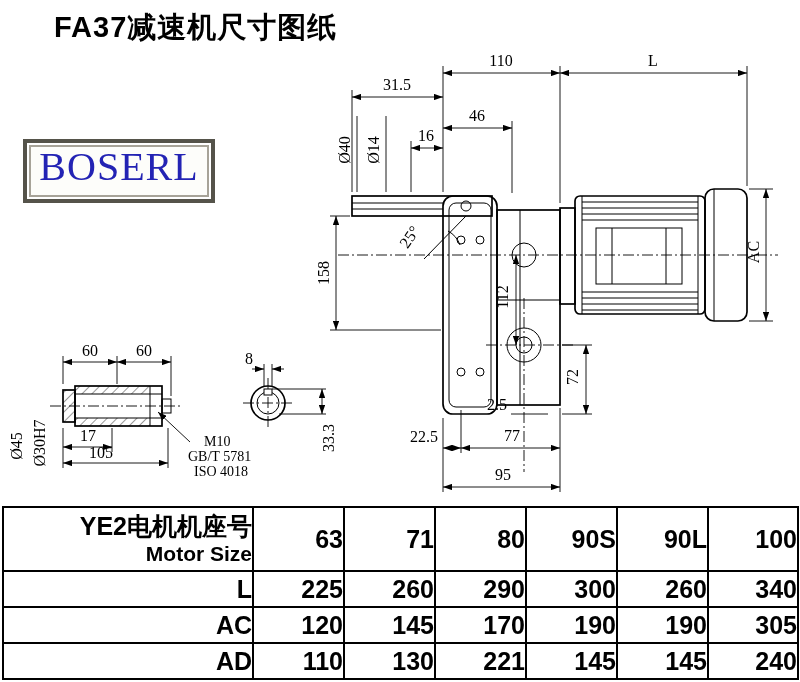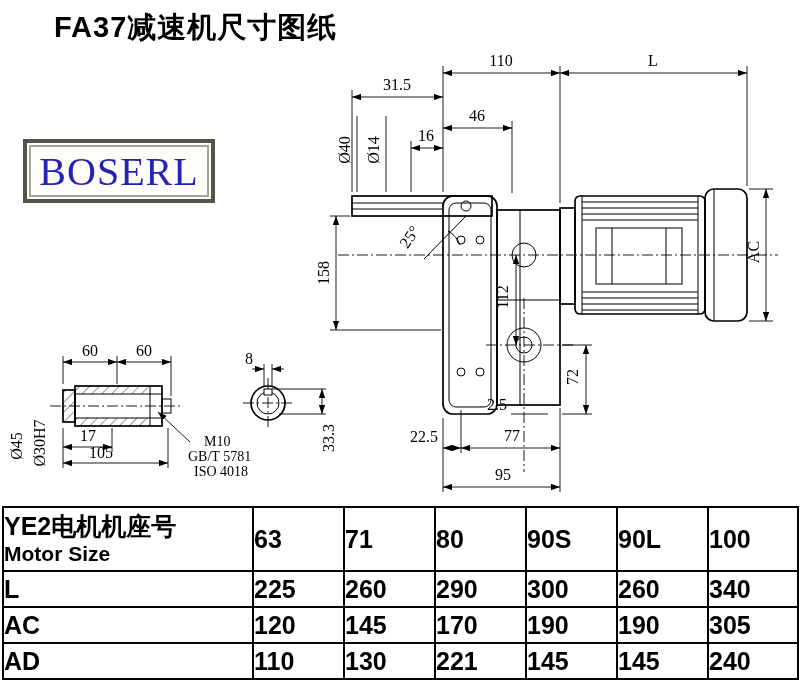--- a/index.html
+++ b/index.html
@@ -2,33 +2,33 @@
 <html><head>
 <meta charset="utf-8">
 <style>
   html,body{margin:0;padding:0;background:#fff;}
   .page{position:relative;width:800px;height:682px;background:#ffffff;overflow:hidden;
         font-family:"Liberation Sans",sans-serif;padding-left:44px;}
   .title{position:absolute;left:54px;top:8px;font-size:29px;font-weight:bold;color:#000;
          letter-spacing:1px;white-space:nowrap;}
   .logo{position:absolute;left:23px;top:139px;width:184px;height:56px;background:#fdfdfa;
         border:4px solid #55534a;box-shadow:inset 0 0 0 2px #ffffff, inset 0 0 0 4px #a7a398;
-        display:flex;align-items:center;justify-content:center;}
+        display:flex;justify-content:center;}
   .logo span{font-family:"Liberation Serif",serif;font-size:40px;font-weight:500;
         color:#2323b4;letter-spacing:1px;}
   svg.draw{position:absolute;left:0;top:0;}
   .o{fill:none;stroke:#000;stroke-width:1.7;}
   .t{fill:none;stroke:#000;stroke-width:1;}
   .e{fill:none;stroke:#000;stroke-width:0.9;}
   .d{fill:none;stroke:#000;stroke-width:0.9;}
   .c{fill:none;stroke:#000;stroke-width:0.9;stroke-dasharray:11 3 2 3;}
   svg.draw text{font-family:"Liberation Serif",serif;font-size:16px;fill:#000;}
   svg.draw text.sm{font-size:14px;}
   table.spec{position:absolute;left:2px;top:506px;width:795px;height:174px;
-        border-collapse:collapse;table-layout:fixed;text-align:left;background:#fff;}
+        border-collapse:collapse;table-layout:fixed;text-align:right;background:#fff;}
   table.spec th,table.spec td{border:2px solid #000;padding:0;font-size:25px;font-weight:600;color:#000;
         font-family:"Liberation Sans",sans-serif;vertical-align:middle;}
   .hdr-cn{font-size:25px;font-weight:700;line-height:1.2;}
   .hdr-en{font-family:Liberation Sans, sans-serif;font-size:21px;font-weight:600;line-height:1.2;}
 </style>
 </head>
 <body>
 
 <div class="page">
 

